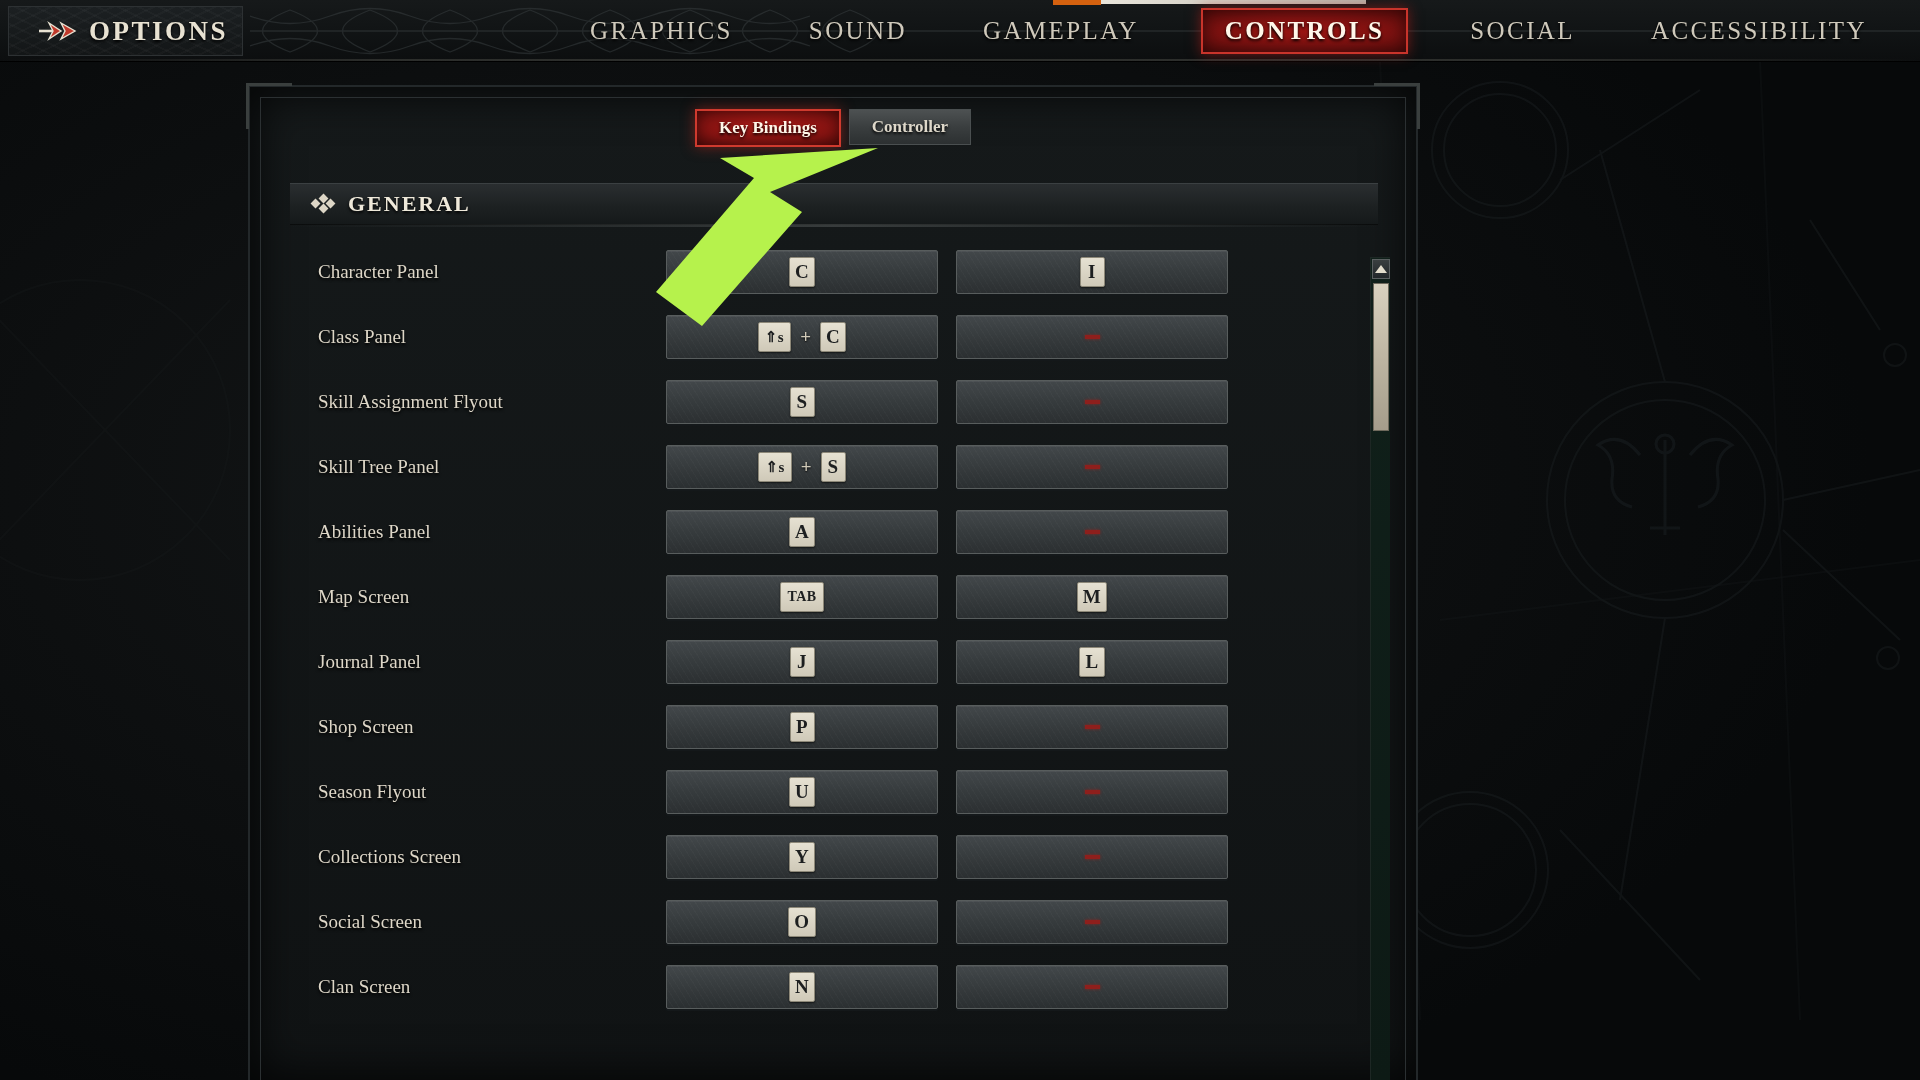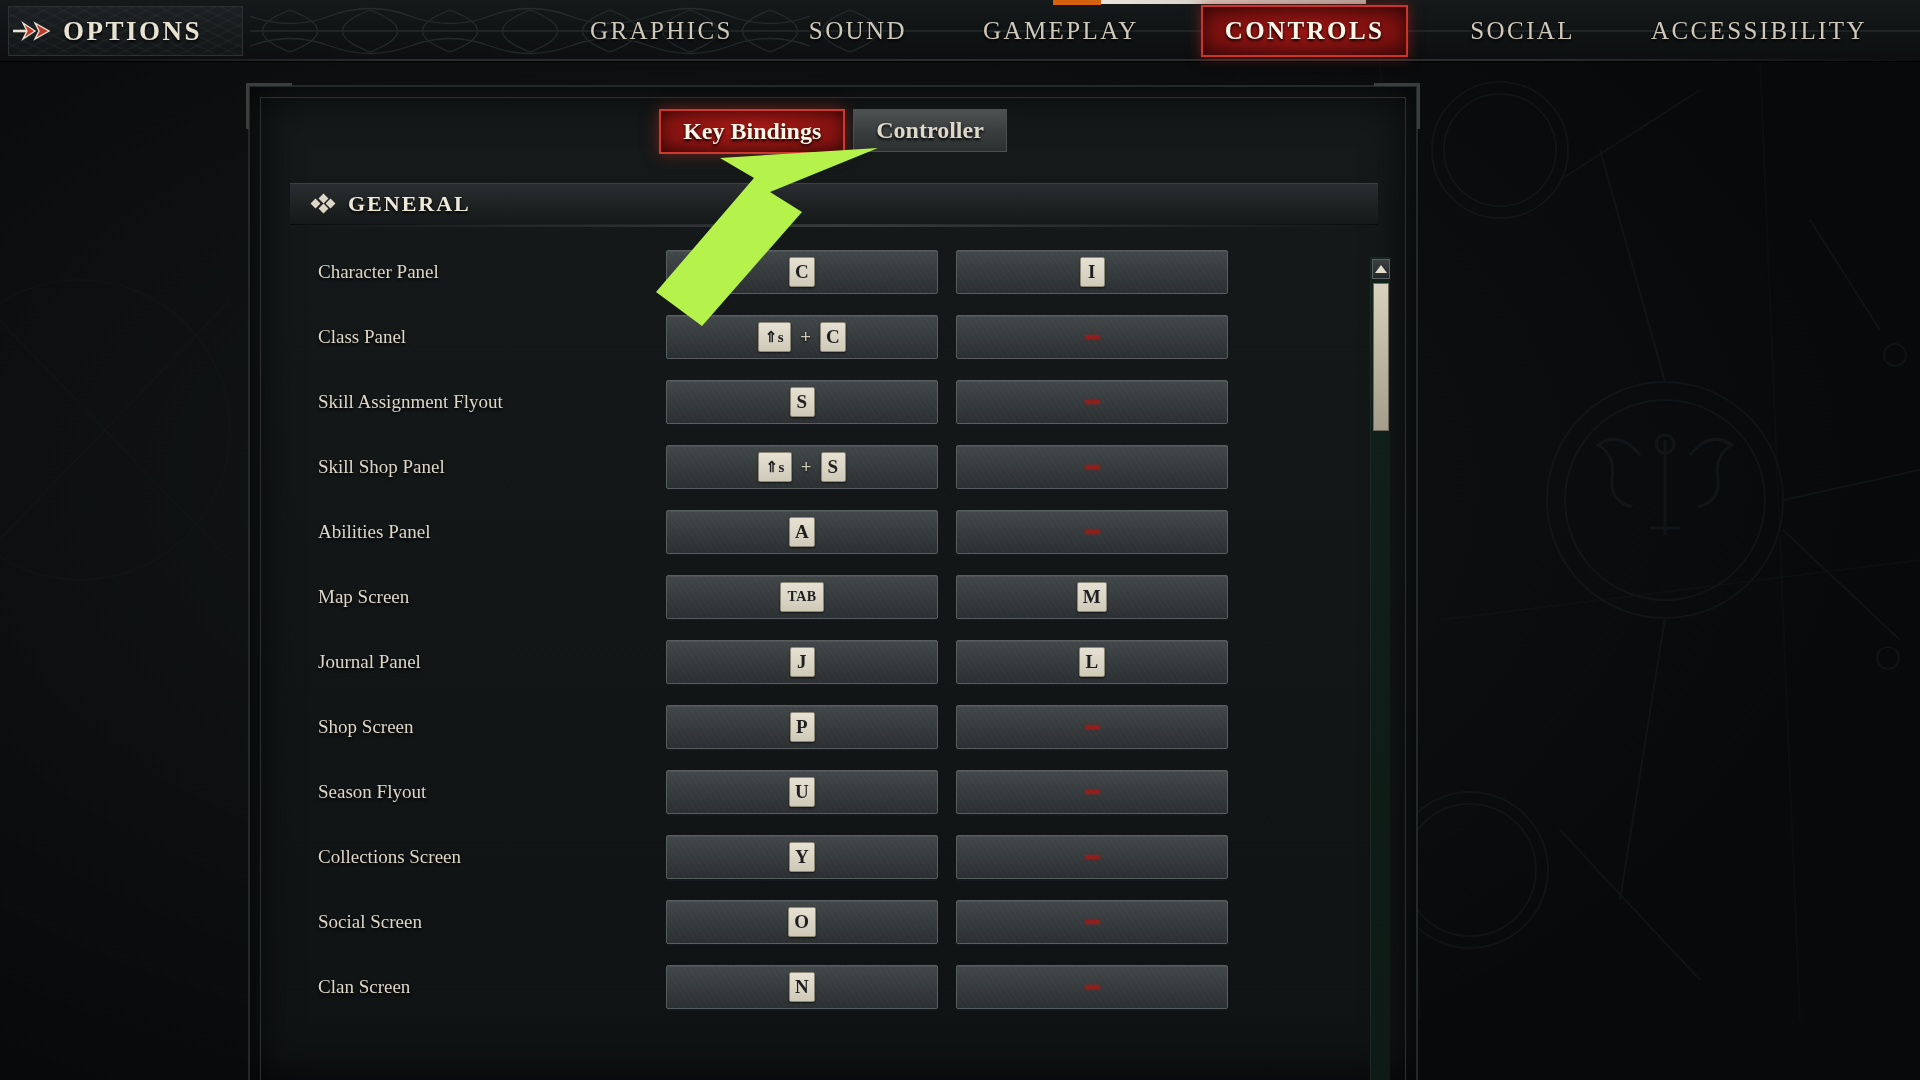--- a/index.html
+++ b/index.html
@@ -27,21 +27,21 @@
     content:""; position:absolute; left:0; right:0; bottom:0; height:2px;
     background:linear-gradient(90deg,rgba(120,120,110,0) 0%,rgba(140,140,128,.25) 20%,rgba(140,140,128,.25) 80%,rgba(120,120,110,0) 100%);
   }
   .opt-plate{
     position:absolute; left:8px; top:6px; width:235px; height:50px;
     border:1px solid #2d3133;
     background:
       repeating-linear-gradient(26deg, rgba(255,255,255,.022) 0 2px, rgba(0,0,0,0) 2px 9px),
       repeating-linear-gradient(-26deg, rgba(255,255,255,.022) 0 2px, rgba(0,0,0,0) 2px 9px),
       linear-gradient(180deg,#1c2022,#131617);
-    display:flex; align-items:center; gap:12px; padding-left:2px;
+    display:flex; align-items:center; gap:12px; padding-left:28px;
   }
   .opt-arrow{ width:40px; height:22px; position:relative; flex:0 0 auto; }
   .opt-title{
     color:#e8e2d2; font-size:27px; letter-spacing:2.5px; font-weight:700;
     text-shadow:0 2px 3px #000;
   }
   .ornament{
     position:absolute; left:250px; top:6px; right:0; height:50px; overflow:hidden;
     opacity:.5;
   }
@@ -54,21 +54,21 @@
     color:#cfc9bb; font-size:25px; letter-spacing:2.4px; font-weight:400;
     padding:0 30px; line-height:62px; cursor:pointer; white-space:nowrap;
     text-shadow:0 2px 3px #000;
   }
   .navtab.active{
     color:#fff7ea; font-weight:700;
     background:
       radial-gradient(ellipse at 50% 50%, #9b1513 0%, #7c1110 60%, #5d0c0b 100%);
     border:2px solid #c9342b;
     box-shadow:0 0 12px rgba(180,30,25,.6), inset 0 0 18px rgba(0,0,0,.55);
-    line-height:40px; padding:4px 22px; height:52px; display:flex; align-items:center;
+    line-height:40px; padding:4px 22px; height:46px; display:flex; align-items:center;
     margin:0 16px;
   }
   .orange-tick{
     position:absolute; left:1053px; top:0; width:48px; height:5px; background:#d4610f;
   }
   .white-tick{
     position:absolute; left:1101px; top:0; width:265px; height:4px;
     background:linear-gradient(90deg,#e9e5db,#b8b4aa);
   }
 
@@ -86,21 +86,21 @@
   .corner{ position:absolute; width:46px; height:46px; pointer-events:none; }
   .corner.tl{ left:-4px; top:-4px; border-left:3px solid #3a3f3e; border-top:3px solid #3a3f3e;}
   .corner.tr{ right:-4px; top:-4px; border-right:3px solid #3a3f3e; border-top:3px solid #3a3f3e;}
 
   
   .subtabs{
     position:absolute; left:0; right:0; top:22px; height:48px;
     display:flex; justify-content:center; align-items:flex-start; gap:8px; z-index:6;
   }
   .subtab{
-    font-size:24px; padding:7px 22px; cursor:pointer; white-space:nowrap;
+    font-size:17px; padding:7px 22px; cursor:pointer; white-space:nowrap;
     color:#ded8ca; text-shadow:0 2px 3px #000;
     border:1px solid #4a4f50;
     background:linear-gradient(180deg,#4d5152 0%,#3a3e3f 50%,#2c3031 100%);
     font-weight:600;
   }
   .subtab.active{
     color:#fff6e8; font-weight:700;
     background:radial-gradient(ellipse at 50% 45%, #a81a16 0%, #861311 65%, #630d0b 100%);
     border:2px solid #cf3a2e;
     box-shadow:0 0 14px rgba(190,40,30,.55), inset 0 0 16px rgba(0,0,0,.5);
@@ -313,21 +313,21 @@
           <div class="row">
             <div class="row-label">Skill Assignment Flyout</div>
             <div class="bindcell">
               <span class="keycap">S</span>
             </div>
             <div class="bindcell">
               <span class="unbound"></span>
             </div>
           </div>
           <div class="row">
-            <div class="row-label">Skill Shop Panel</div>
+            <div class="row-label">Skill Tree Panel</div>
             <div class="bindcell">
               <span class="keycap small mod">⇑s</span>
               <span class="plus">+</span>
               <span class="keycap">S</span>
             </div>
             <div class="bindcell">
               <span class="unbound"></span>
             </div>
           </div>
           <div class="row">

